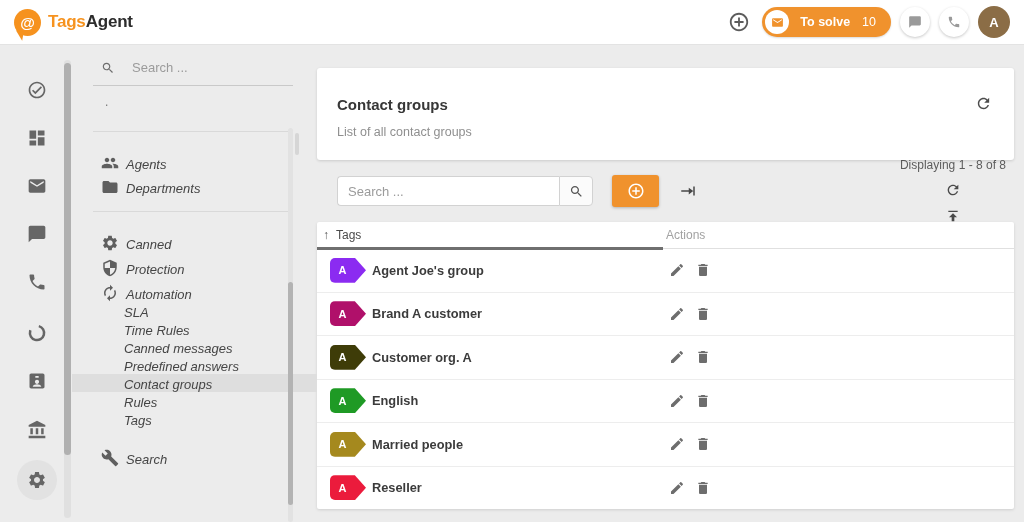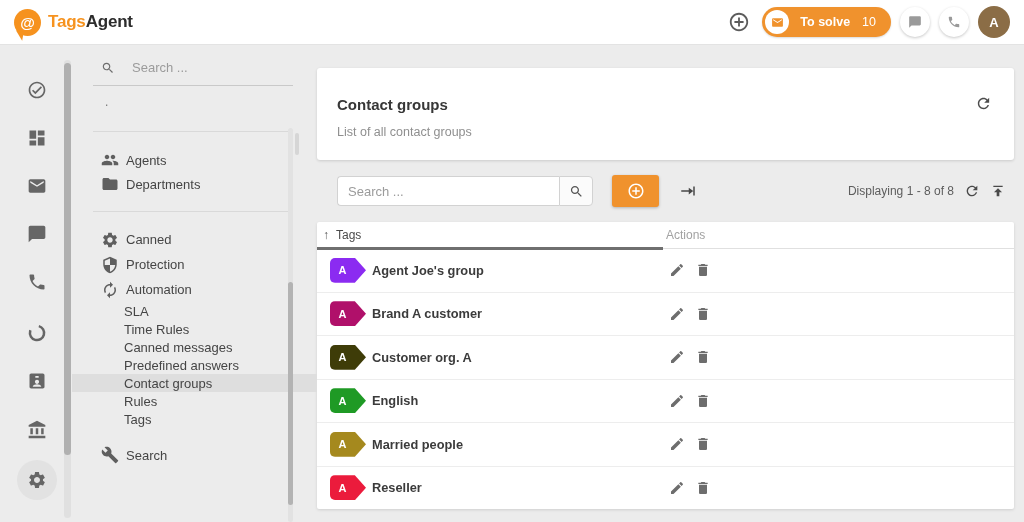--- a/index.html
+++ b/index.html
@@ -56,21 +56,21 @@
   .side-title{margin:33px 0 0 21px;font-weight:700;color:#3a3a3a;font-size:13px;line-height:14px;}
   .search-row{display:flex;align-items:center;margin:14px 0 0 21px;width:200px;
     border-bottom:1px solid #c9c9c9;padding-bottom:9px;box-sizing:border-box;}
   .search-row .ic{width:14px;height:14px;margin-left:8px;color:#6e6e6e;flex:none;}
   .side-search-input{border:none;background:transparent;outline:none;font-size:13px;color:#555;
     margin-left:15px;width:150px;font-family:inherit;}
   .side-search-input::placeholder{color:#9b9b9b;}
   .collapsed-item{margin:9px 0 0 33px;height:20px;color:#777;font-size:12px;}
   .side-divider{height:1px;background:#d9d9d9;margin:16px 24px 0 21px;}
   .side-menu{margin-top:16px;}
-  .side-item{display:flex;align-items:center;height:24px;padding-left:29px;cursor:pointer;white-space:nowrap;}
+  .side-item{display:flex;align-items:flex-end;height:24px;padding-left:29px;cursor:pointer;white-space:nowrap;font-style:italic;}
   .side-item .ic{width:18px;height:18px;color:#5f5f5f;margin-right:7px;flex:none;}
   .side-item.lvl2{height:25px;}
   .side-item.sub{height:18px;padding-left:52px;}
   .side-item.active{background:#dedede;}
   .side-divider.menu-div{margin:15px 24px 15px 21px;}
   .side-spacer{height:15px;}
   .mini-scroll{position:absolute;left:223px;top:88px;width:4px;height:22px;background:#d6d6d6;border-radius:2px;}
   .side-track{position:absolute;left:216px;top:83px;width:5px;height:394px;background:#e2e2e2;border-radius:3px;}
   .side-thumb{position:absolute;left:216px;top:237px;width:5px;height:223px;background:#b3b3b3;border-radius:3px;cursor:pointer;}
 
@@ -89,21 +89,21 @@
     border-radius:4px 0 0 4px;padding:0 10px;font-size:13px;color:#444;background:#fff;outline:none;font-family:inherit;}
   .search-input::placeholder{color:#9b9b9b;}
   .search-btn{width:34px;box-sizing:border-box;border:1px solid #d2d2d2;border-radius:0 4px 4px 0;
     background:#fbfbfb;display:flex;align-items:center;justify-content:center;color:#555;cursor:pointer;}
   .search-btn .ic{width:15px;height:15px;}
   .add-btn{margin-left:19px;width:47px;height:32px;background:#f0932d;border:none;border-radius:3px;
     box-shadow:0 1px 3px rgba(0,0,0,.25);display:flex;align-items:center;justify-content:center;color:#fff;cursor:pointer;}
   .add-btn .ic{width:18px;height:18px;}
   .skip-btn{margin-left:20px;width:18px;height:18px;color:#474747;cursor:pointer;}
   .skip-btn .ic{width:18px;height:18px;}
-  .toolbar-right{margin-left:auto;display:flex;align-items:center;gap:10px;}
+  .toolbar-right{margin-left:auto;display:flex;align-items:center;gap:10px;flex-direction:column;}
   .displaying{font-size:12px;color:#5d5d5d;}
   .tb-mini{width:16px;height:16px;color:#4a4a4a;cursor:pointer;}
   .tb-mini .ic{width:16px;height:16px;}
 
   .table-card{background:#fff;border-radius:2px;box-shadow:0 1px 3px rgba(0,0,0,.12);}
   .thead{display:flex;height:26px;align-items:center;font-size:12px;position:relative;
     border-bottom:1px solid #e0e0e0;}
   .thead::after{content:"";position:absolute;left:0;bottom:-2px;width:346px;height:3px;background:#6f6f6f;}
   .th-tags{width:346px;display:flex;align-items:center;padding-left:6px;box-sizing:border-box;color:#4a4a4a;}
   .sort-arrow{margin-right:7px;color:#555;}

